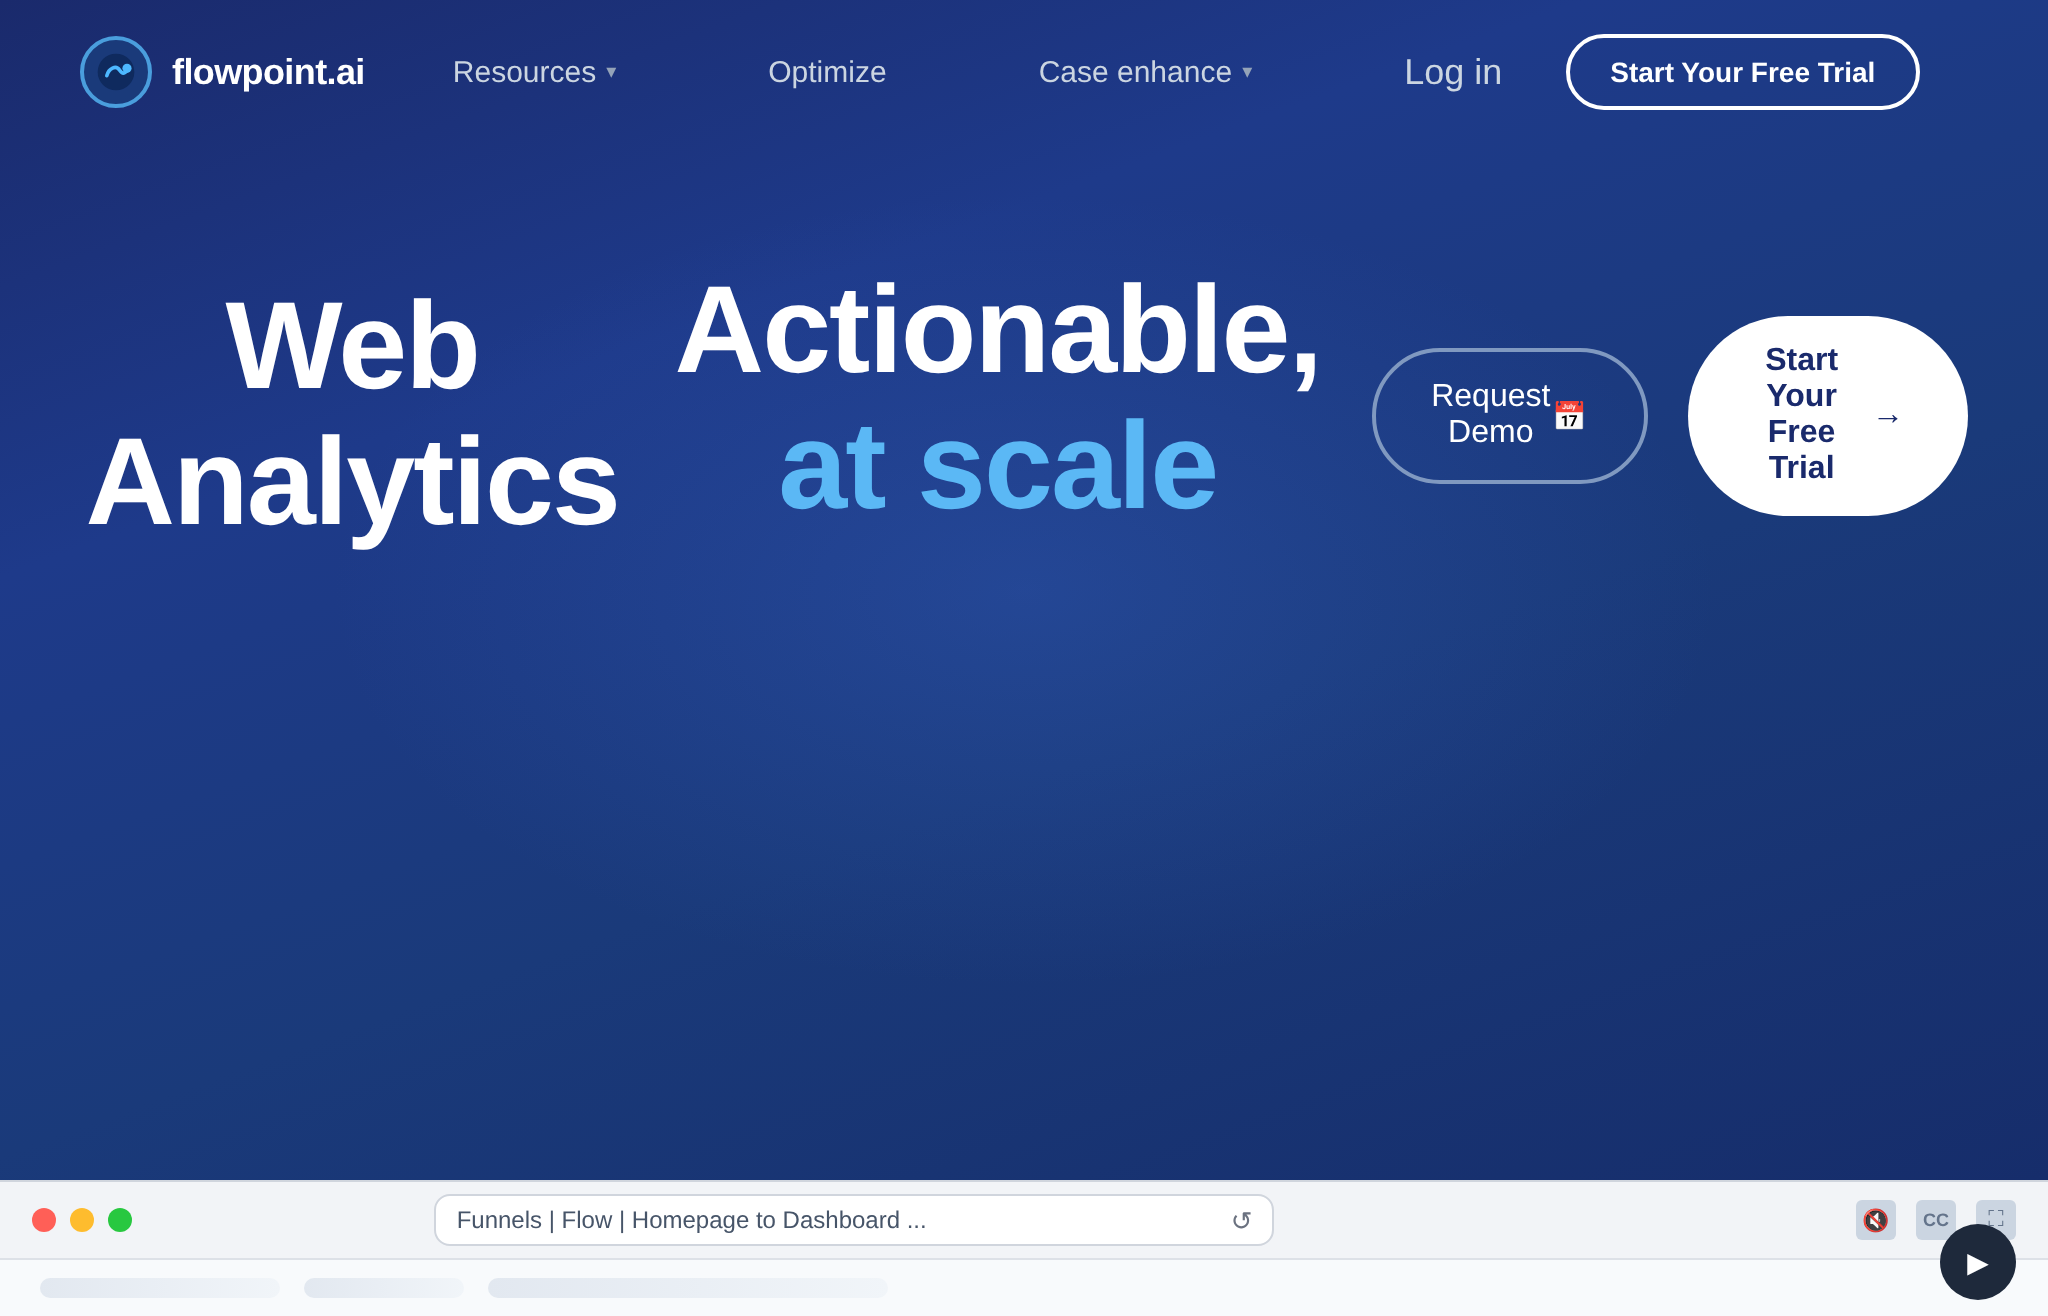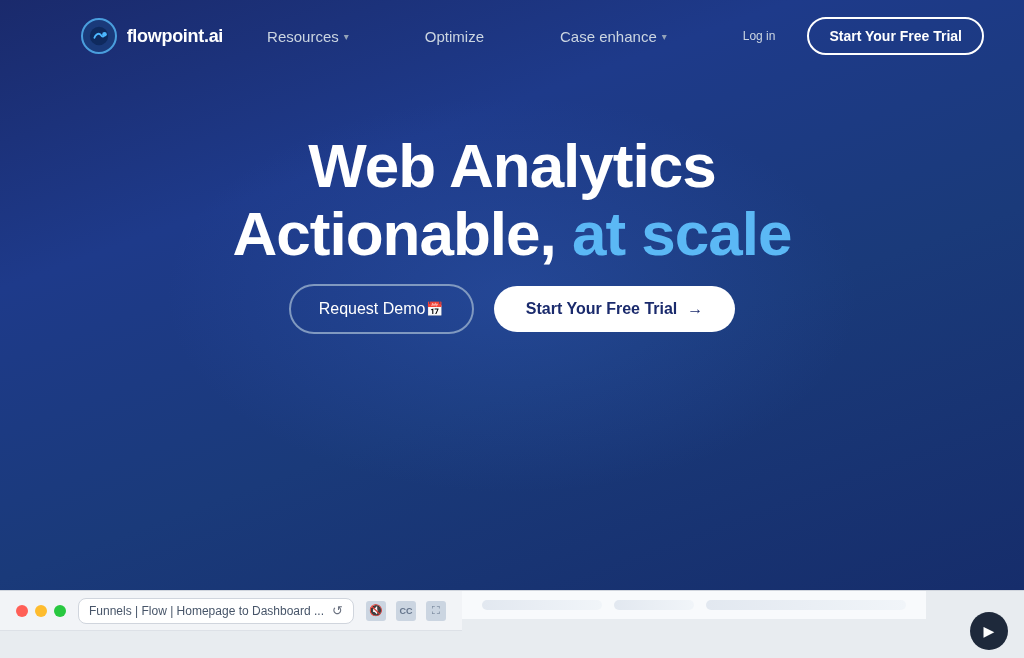--- a/index.html
+++ b/index.html
@@ -31,21 +31,21 @@
       width: 700px;
       height: 400px;
       background: radial-gradient(ellipse, rgba(56, 100, 200, 0.3) 0%, transparent 70%);
       pointer-events: none;
     }
 
     
     .navbar {
       display: flex;
       align-items: center;
-      justify-content: flex-end;
+      justify-content: flex-start;
       padding: 0 40px;
       height: 72px;
       position: relative;
       z-index: 10;
     }
 
     .logo-area {
       display: flex;
       align-items: center;
       gap: 10px;
@@ -93,41 +93,41 @@
       margin-left: 44px;
     }
 
     .nav-item .chevron {
       font-size: 10px;
       color: #94a3b8;
     }
 
     .nav-login {
       color: #cbd5e1;
-      font-size: 12px;
+      font-size: 18px;
       font-weight: 400;
       cursor: pointer;
     }
 
     .nav-cta {
       background: transparent;
       border: 2px solid #ffffff;
       color: #ffffff;
       padding: 9px 20px;
       border-radius: 50px;
       font-size: 14px;
       font-weight: 600;
       cursor: pointer;
       white-space: nowrap;
     }
 
     
     .hero {
       display: flex;
-      flex-direction: column;
+      flex-direction: row;
       align-items: center;
       justify-content: center;
       padding: 60px 40px 40px;
       text-align: center;
       position: relative;
       z-index: 10;
     }
 
     .hero-title-line1 {
       font-size: 62px;
@@ -192,21 +192,21 @@
       gap: 10px;
     }
 
     
     .browser-mockup {
       width: 1024px;
       height: 68px;
       background: #e8ecf0;
       border-top: 1px solid #d0d5dd;
       display: flex;
-      flex-direction: row;
+      flex-direction: column;
       position: relative;
     }
 
     .browser-top-bar {
       height: 40px;
       background: #f2f4f7;
       border-bottom: 1px solid #dde1e7;
       display: flex;
       align-items: center;
       padding: 0 16px;

